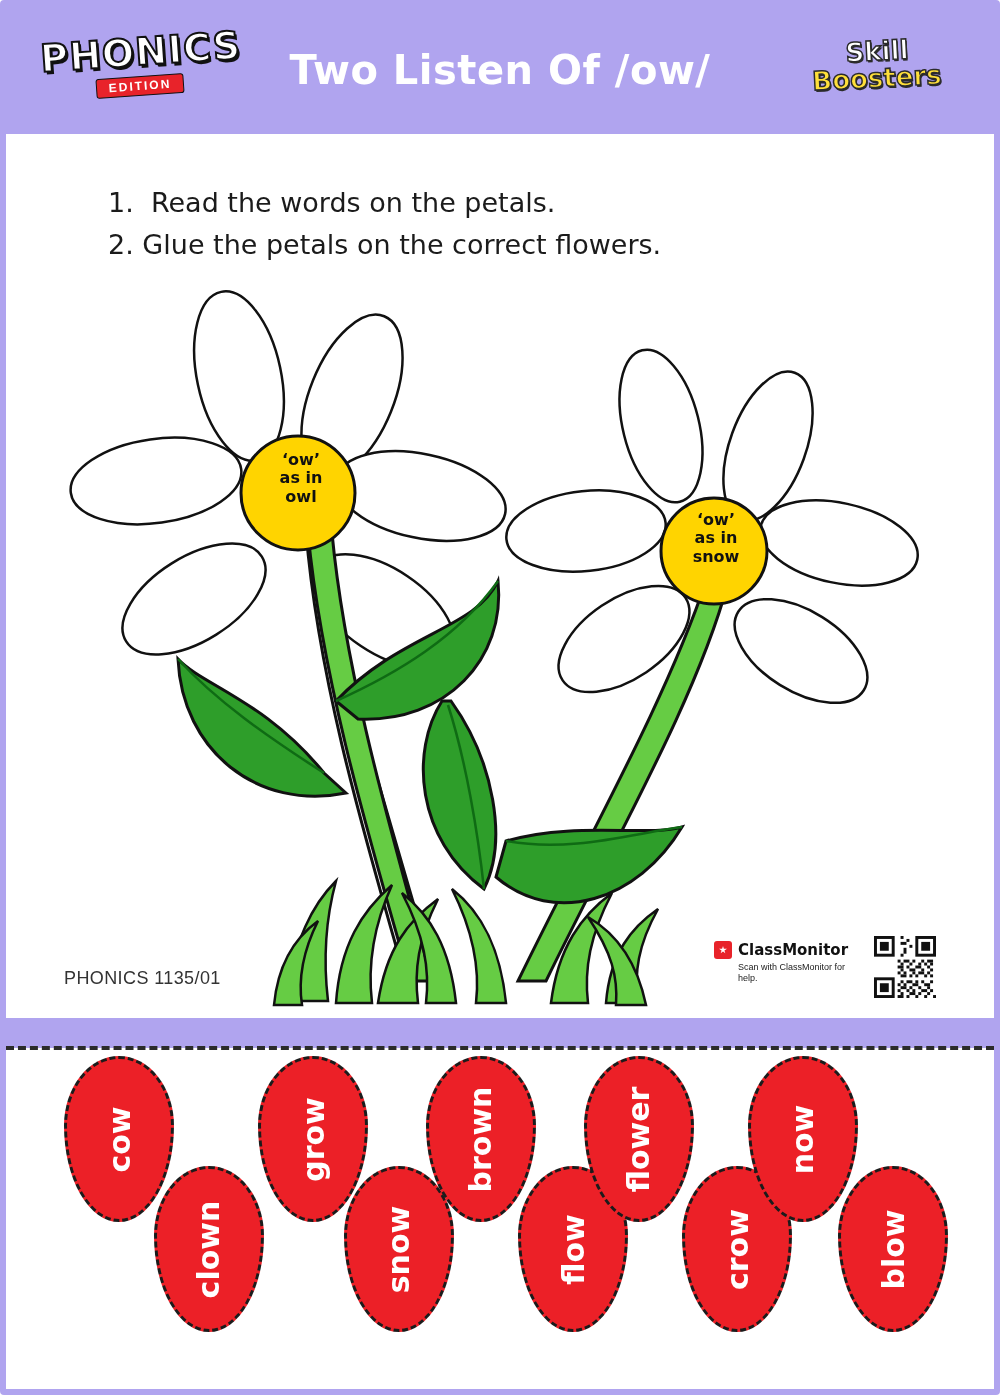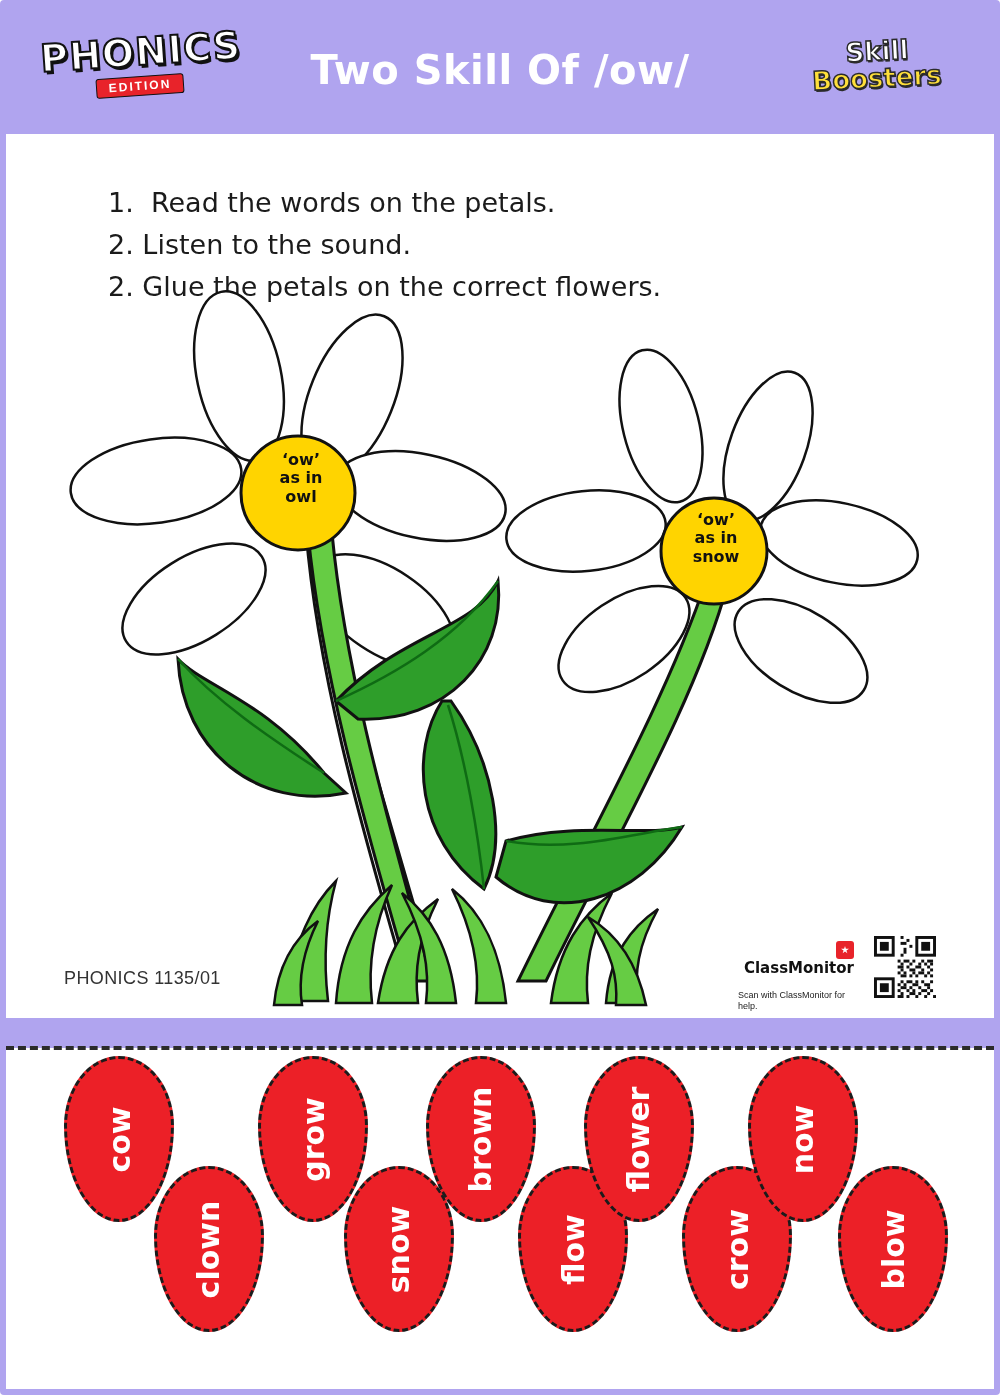--- a/index.html
+++ b/index.html
@@ -166,21 +166,21 @@
   .classmonitor {
     position: absolute;
     right: 140px;
     top: 935px;
     width: 140px;
     text-align: left;
   }
   .cm-row {
     display: flex;
     align-items: flex-end;
-    flex-direction: column;
+    gap: 6px;
   }
   .cm-mark {
     width: 18px; height: 18px;
     background: #e8232a;
     border-radius: 3px;
     position: relative;
   }
   .cm-mark:after {
     content: "";
     position: absolute;
@@ -193,21 +193,21 @@
     font-family: "DejaVu Sans", sans-serif;
     font-weight: bold;
     font-size: 15px;
     color: #111;
   }
   .cm-sub {
     font-family: "Liberation Sans", sans-serif;
     font-size: 9px;
     color: #222;
     line-height: 1.25;
-    margin-top: 13px;
+    margin-top: 3px;
     margin-left: 24px;
   }
   .qr {
     position: absolute;
     right: 58px;
     top: 930px;
     width: 62px;
     height: 62px;
   }
 
@@ -261,31 +261,30 @@
 <body>
 
 <div class="page">
 
   <div class="header">
     <div class="logo-phonics">
       <span class="ph-word">PHONICS</span>
       <span class="ph-edition">EDITION</span>
     </div>
 
-    <div class="header-title">Two Skill Of /ow/</div>
+    <div class="header-title">Two Listen Of /ow/</div>
 
     <div class="logo-skill">
       <span class="sk-skill">Skill</span>
       <span class="sk-boost">Boosters</span>
     </div>
   </div>
 
   <ul class="instructions">
     <li>1.  Read the words on the petals.</li>
-    <li>2. Listen to the sound.</li>
     <li>2. Glue the petals on the correct flowers.</li>
   </ul>
 
   <div class="art">
     <svg width="1000" height="730" viewBox="0 0 1000 730">
       <g fill="none" stroke="#111" stroke-width="2.5">
 
         <ellipse cx="233" cy="95" rx="42" ry="86" transform="rotate(-12 233 95)" fill="#fff"></ellipse>
         <ellipse cx="346" cy="115" rx="42" ry="86" transform="rotate(22 346 115)" fill="#fff"></ellipse>
         <ellipse cx="150" cy="200" rx="86" ry="42" transform="rotate(-8 150 200)" fill="#fff"></ellipse>

